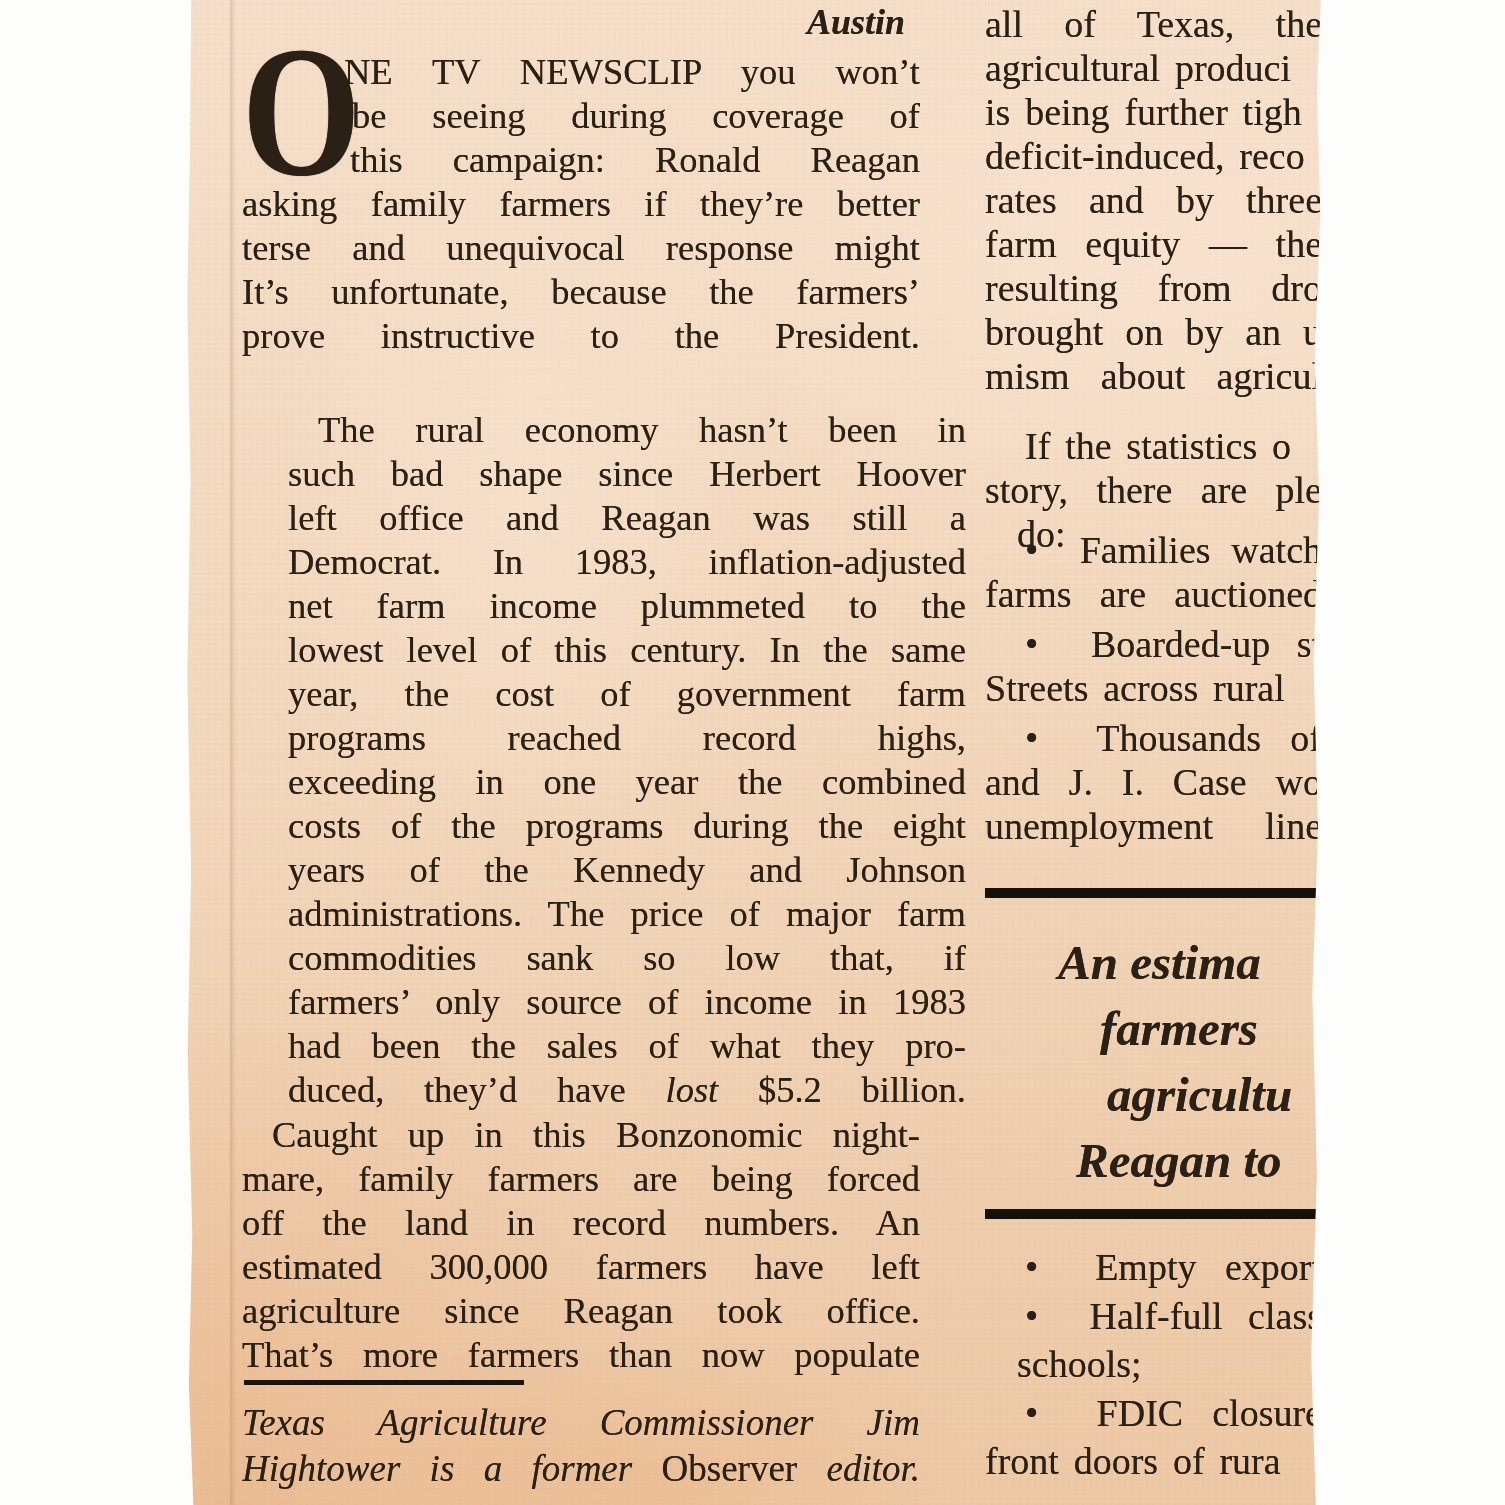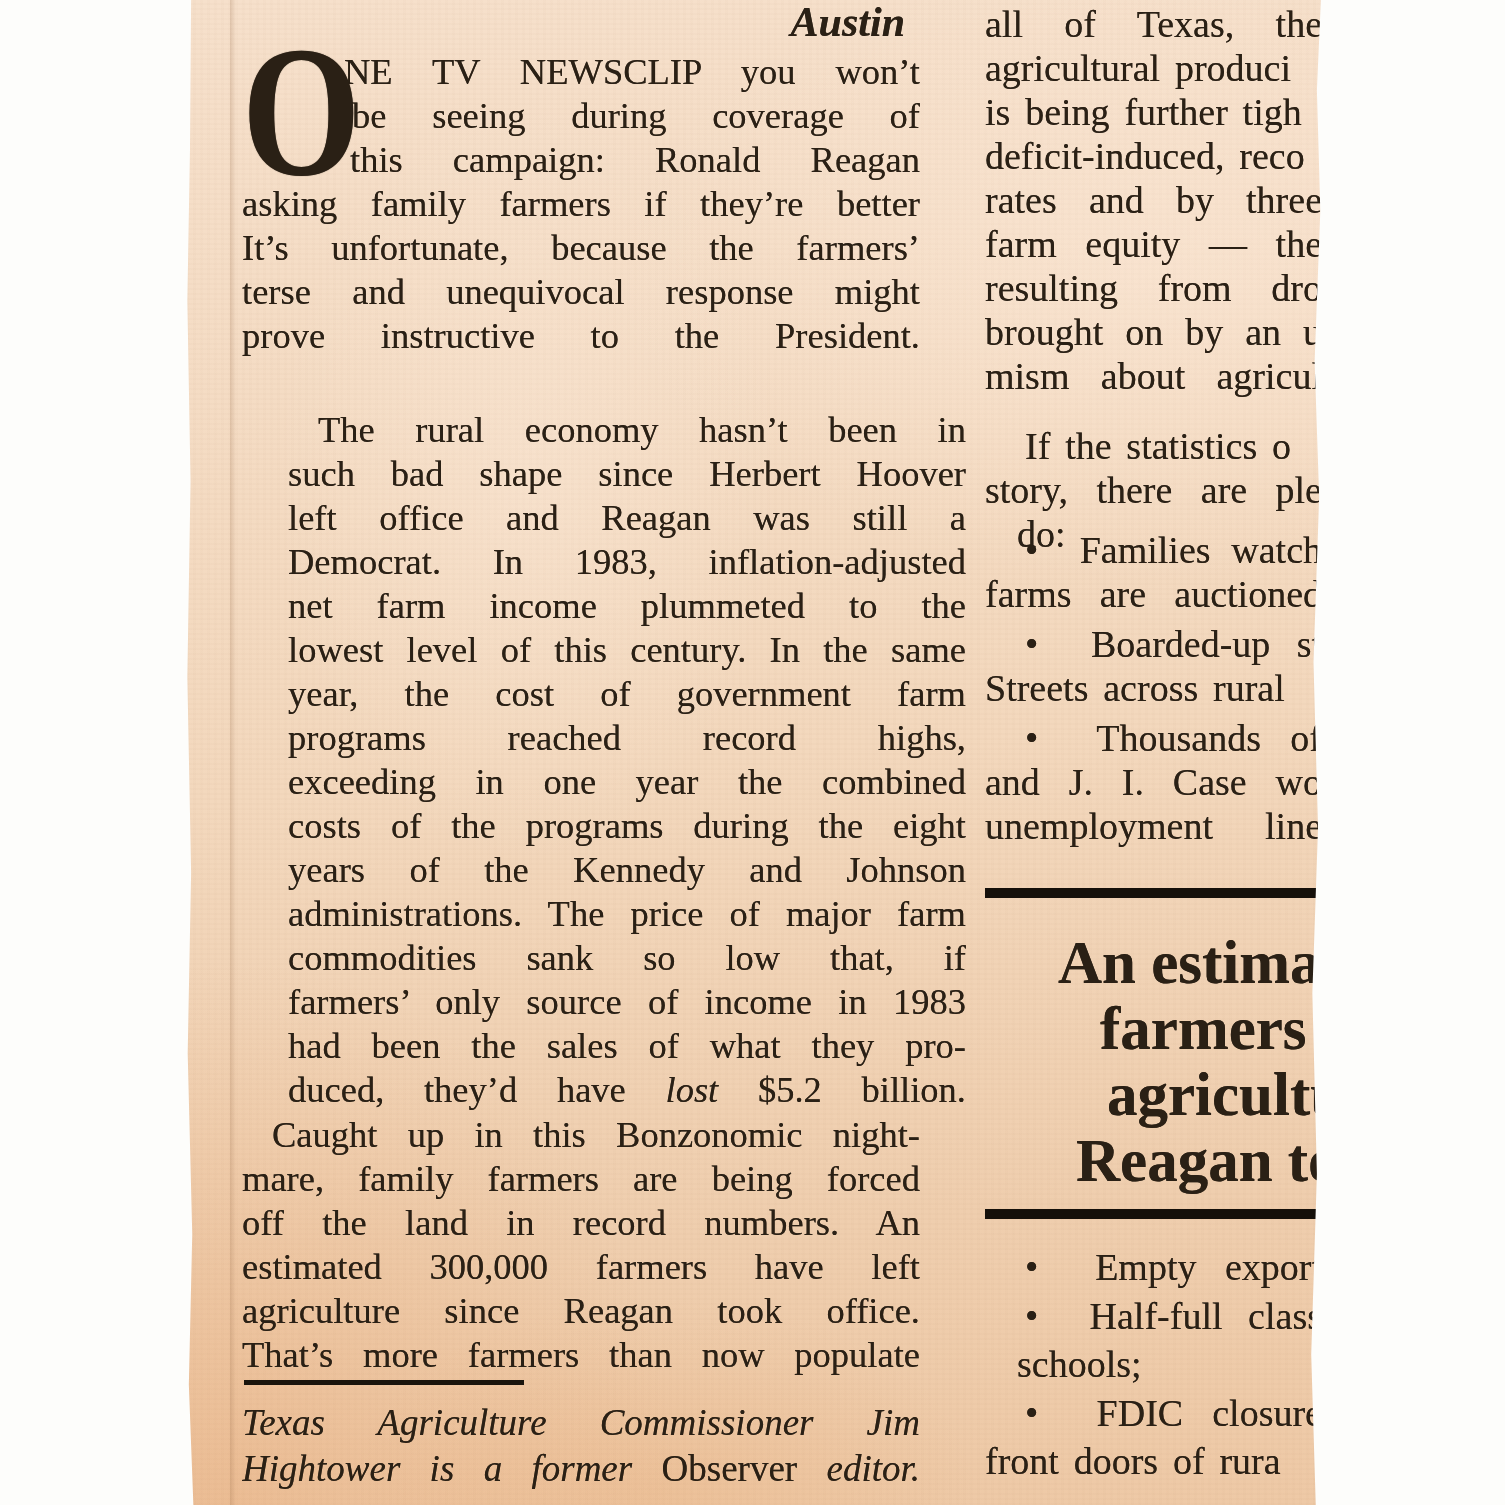--- a/index.html
+++ b/index.html
@@ -54,21 +54,21 @@
   .nj{text-align-last:left;margin-left:32px;}
   .cut{white-space:nowrap;word-spacing:.14em;text-align:left;text-align-last:left;}
   .ind{text-indent:40px;}
   .indent-first .line:first-child{text-indent:30px;}
   .indent-first-r .line:first-child{text-indent:40px;}
 
   
   .dateline{
     position:absolute;top:0;left:0;width:100%;height:44px;line-height:44px;
     text-align:right;padding-right:15px;box-sizing:border-box;
-    font-style:italic;font-weight:700;font-size:42px;
+    font-style:italic;font-weight:700;font-size:36px;
     text-shadow:0 0 .5px rgba(42,32,21,.75);
   }
   .p1{top:50px;}
   .p1 .line:nth-child(1){padding-left:102px;}
   .p1 .line:nth-child(2){padding-left:110px;}
   .p1 .line:nth-child(3){padding-left:108px;}
   .dropcap{
     position:absolute;top:-32px;left:0;
     font-size:186px;line-height:1;font-weight:700;
     display:inline-block;transform:scaleX(.82);transform-origin:left top;
@@ -86,21 +86,21 @@
   .rp1{top:2px;}
   .rp2{top:424px;}
   .rb1{top:528px;}
   .rb2{top:622px;}
   .rb3{top:716px;}
   .pq-rule{position:absolute;left:-2px;width:341px;height:10px;background:#15100a;}
   .pq-rule-top{top:888px;}
   .pq-rule-bottom{top:1209px;}
   .rpq{top:930px;}
   .pqline{
-    height:66px;line-height:66px;font-size:61px;font-weight:700;
+    height:66px;line-height:66px;font-size:49px;font-weight:700;font-style:italic;
     white-space:nowrap;text-align:right;text-align-last:left;overflow:visible;
     text-shadow:0 0 .6px rgba(32,23,13,.8);
   }
   .pq-1{padding-left:73px;}
   .pq-2{padding-left:115px;}
   .pq-3{padding-left:122px;}
   .pq-4{padding-left:91px;}
   .rb4{top:1243px;}
   .rb5{top:1292px;}
   .rb6{top:1389px;}
@@ -117,22 +117,22 @@
     <div class="col left-col">
       <div class="dateline">Austin</div>
 
       <div class="para p1">
         <span class="dropcap">O</span>
         <div class="lines">
             <div class="line">NE TV NEWSCLIP you won’t</div>
             <div class="line">be seeing during coverage of</div>
             <div class="line">this campaign: Ronald Reagan</div>
             <div class="line">asking family farmers if they’re better</div>
+            <div class="line">terse and unequivocal response might</div>
             <div class="line">It’s unfortunate, because the farmers’</div>
-            <div class="line">terse and unequivocal response might</div>
             <div class="line">prove instructive to the President.</div>
           </div>
       </div>
 
       <div class="para p2">
         <div class="lines indent-first">
             <div class="line">The rural economy hasn’t been in</div>
             <div class="line">such bad shape since Herbert Hoover</div>
             <div class="line">left office and Reagan was still a</div>
             <div class="line">Democrat. In 1983, inflation-adjusted</div>

